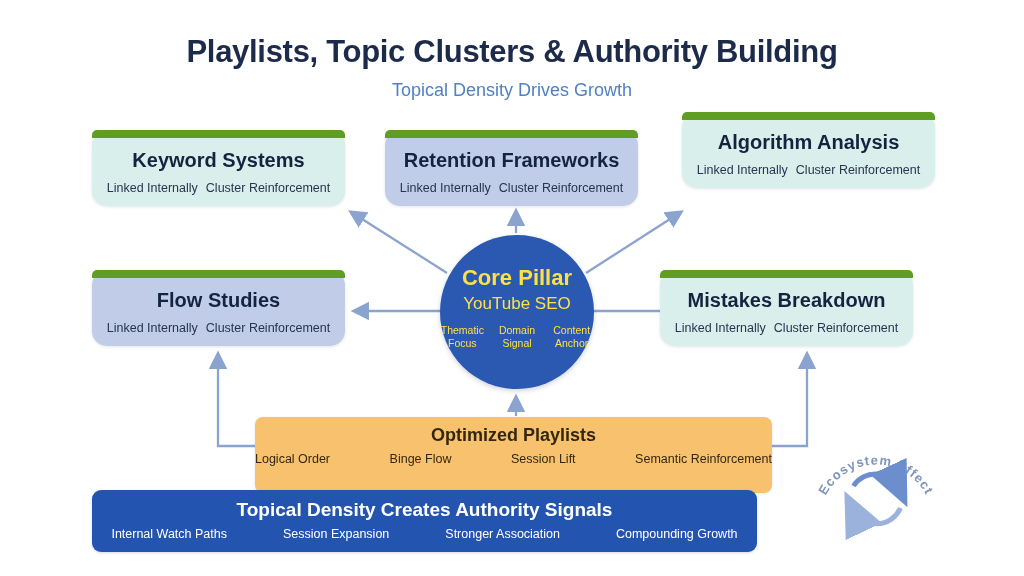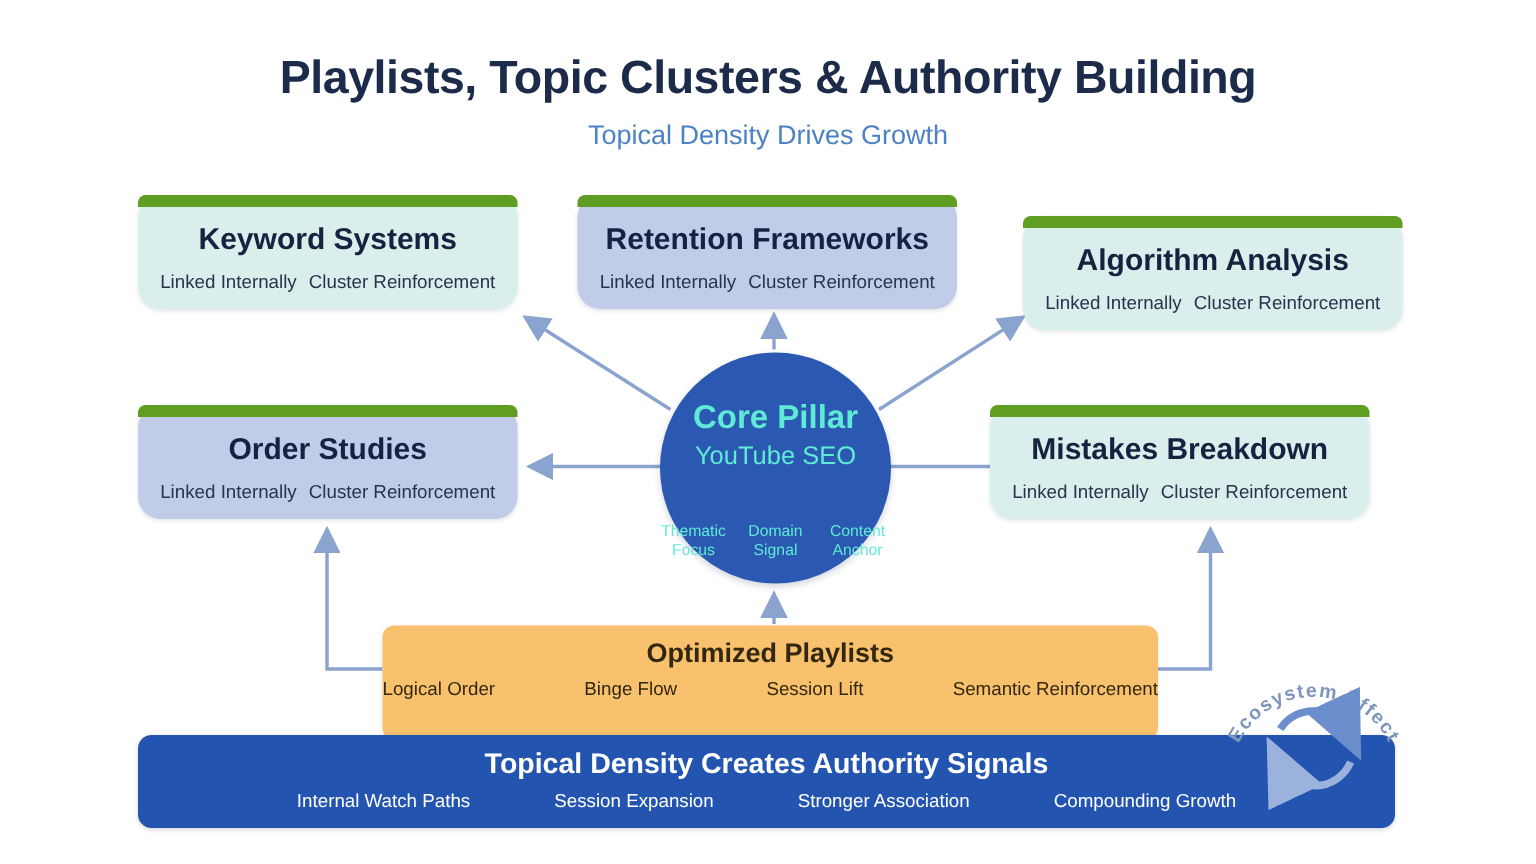--- a/index.html
+++ b/index.html
@@ -24,41 +24,41 @@
   .node-bar{height:8px;border-radius:5px 5px 0 0;background:var(--green);}
   .node-title{
     text-align:center;margin-top:11px;font-size:20px;font-weight:700;color:var(--node_title);
   }
   .node-tags{
     display:flex;justify-content:center;gap:8px;margin-top:9px;
     font-size:12.5px;color:var(--tag_text);
   }
   .core{
     position:absolute;left:440px;top:235px;width:154px;height:154px;border-radius:50%;
-    background:var(--circle_blue);color:#5eead4;text-align:center;
+    background:var(--circle_blue);color:#fde047;text-align:center;
     box-shadow:0 2px 5px rgba(20,40,80,.2);
   }
   .core-title{margin-top:30px;font-size:22px;font-weight:700;}
   .core-sub{margin-top:3px;font-size:17px;}
   .core-tags{
     display:flex;justify-content:center;gap:10px;margin-top:10px;
     font-size:10.5px;line-height:1.25;
   }
-  .core-tags span{width:46px;display:inline-block;margin-top:24px;}
+  .core-tags span{width:46px;display:inline-block;}
   .playlists{
     position:absolute;left:255px;top:417px;width:517px;height:76px;border-radius:8px;
     background:var(--orange);text-align:center;box-shadow:0 1px 3px rgba(20,40,80,.12);
   }
   .playlists-title{margin-top:8px;font-size:18px;font-weight:700;color:var(--orange_text);}
   .playlists-tags{
     display:flex;justify-content:space-between;gap:38px;margin-top:6px;
     font-size:12.5px;color:var(--orange_text);
   }
   .banner{
-    position:absolute;left:92px;top:490px;width:838px;height:62px;border-radius:9px;
+    position:absolute;left:92px;top:490px;width:665px;height:62px;border-radius:9px;
     background:var(--banner_blue);text-align:center;color:var(--banner_text);
     box-shadow:0 1px 3px rgba(20,40,80,.18);
   }
   .banner-title{margin-top:9px;font-size:19px;font-weight:700;}
   .banner-tags{
     display:flex;justify-content:center;gap:56px;margin-top:6px;font-size:12.5px;
   }
   svg.connectors,svg.eco{position:absolute;left:0;top:0;pointer-events:none;}
   .eco-label{
     font-size:13px;font-weight:600;letter-spacing:1px;fill:var(--eco_text);
@@ -101,32 +101,32 @@
 
   <div class="node peri" style="left:385px;top:130px">
     <div class="node-bar"></div>
     <div class="node-title">Retention Frameworks</div>
     <div class="node-tags">
       <span>Linked Internally</span>
       <span>Cluster Reinforcement</span>
     </div>
   </div>
 
-  <div class="node mint" style="left:682px;top:144px">
+  <div class="node mint" style="left:682px;top:112px">
     <div class="node-bar"></div>
     <div class="node-title">Algorithm Analysis</div>
     <div class="node-tags">
       <span>Linked Internally</span>
       <span>Cluster Reinforcement</span>
     </div>
   </div>
 
   <div class="node peri" style="left:92px;top:270px">
     <div class="node-bar"></div>
-    <div class="node-title">Order Studies</div>
+    <div class="node-title">Flow Studies</div>
     <div class="node-tags">
       <span>Linked Internally</span>
       <span>Cluster Reinforcement</span>
     </div>
   </div>
 
   <div class="node mint" style="left:660px;top:270px">
     <div class="node-bar"></div>
     <div class="node-title">Mistakes Breakdown</div>
     <div class="node-tags">

